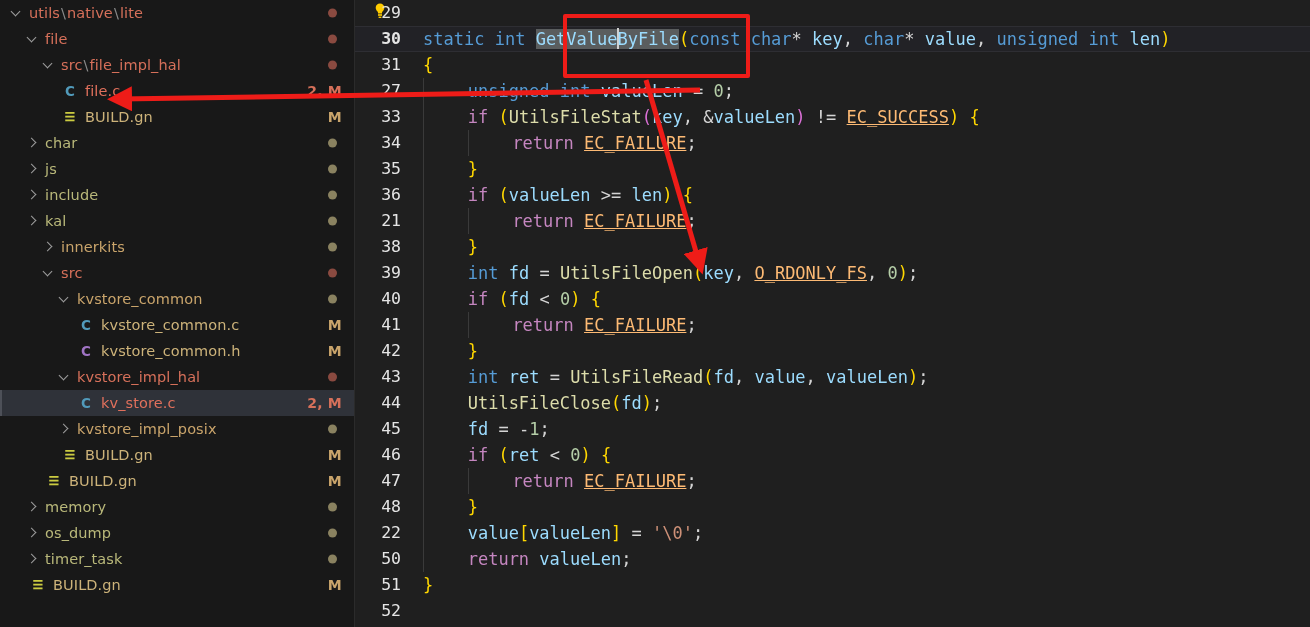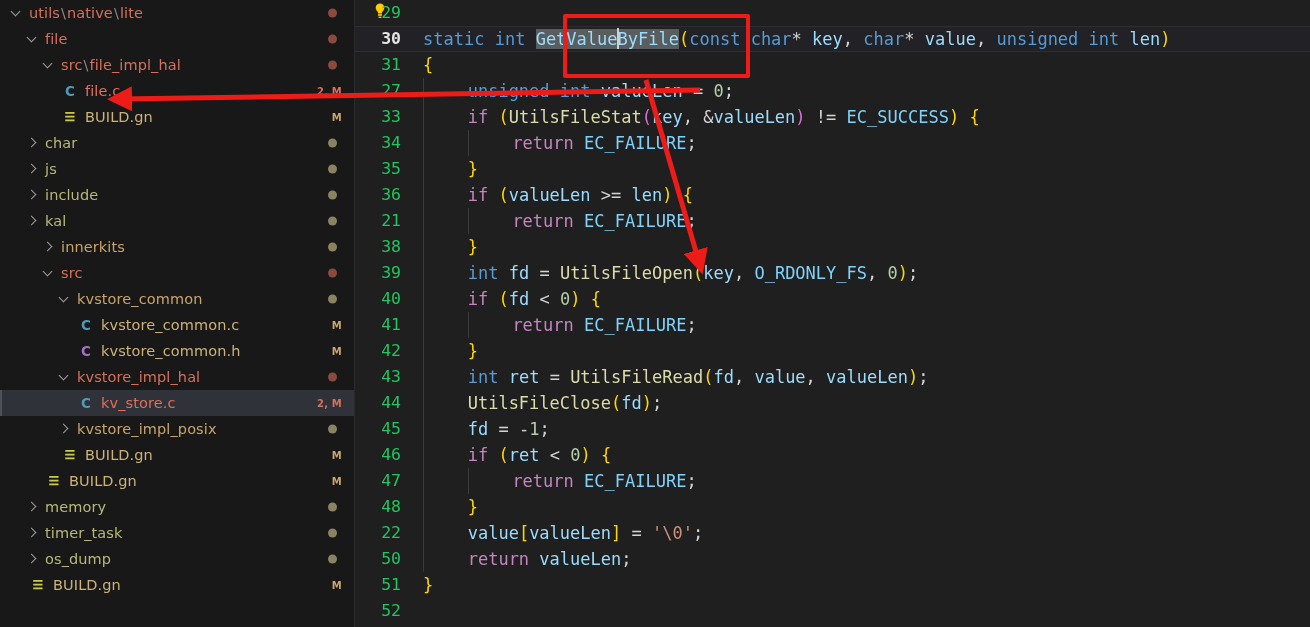--- a/index.html
+++ b/index.html
@@ -64,21 +64,21 @@
   }
   .label { padding-left:5px; letter-spacing:.1px; }
   .label.orange { color:#d6705a; }
   .label.salmon { color:#e0705c; }
   .label.tan    { color:#c9a46b; }
   .label.khaki  { color:#b9b87a; }
   .label.gold   { color:#cdb37a; }
   .sep { color:#8a8a8a; padding:0 1px; }
   .badge {
     position:absolute; right:12px; top:50%; transform:translateY(-50%);
-    font-size:10px; font-weight:bold;
+    font-size:14px; font-weight:bold;
     letter-spacing:.2px;
   }
   .badge.m   { color:#c9a46b; }
   .badge.mod { color:#d6705a; }
   .dot {
     position:absolute; right:17px; top:50%; transform:translateY(-50%);
     width:9px; height:9px; border-radius:50%;
   }
   .dot.red   { background:#8a4a40; }
   .dot.olive { background:#8a8260; }
@@ -94,39 +94,39 @@
   .cline {
     position:relative;
     height:26px; line-height:26px;
     display:flex;
     white-space:pre;
   }
   .cline.active { background:#222226; box-shadow: inset 0 1px 0 #2e2e33, inset 0 -1px 0 #2e2e33; }
   .lno {
     width:68px; flex:0 0 68px;
     text-align:right; padding-right:22px;
-    color:#22c55e; font-size:16.5px;
+    color:#e5e5e5; font-size:16.5px;
     user-select:none;
   }
   .cline.active .lno { color:#e5e5e5; font-weight:bold; }
   .code { position:relative; padding-left:0; flex:1; }
   .ind {
     display:inline-block; width:44.7px; position:relative; height:26px; vertical-align:top;
   }
   .ind::before {
     content:""; position:absolute; left:0; top:0; bottom:0;
     border-left:1px solid #3a3a3a;
   }
 
   
   .kw   { color:#569cd6; }   
   .ctl  { color:#c586c0; }   
   .fn   { color:#dcdcaa; }   
   .var  { color:#9cdcfe; }   
-  .cst  { color:#7dd3fc; }   
+  .cst  { color:#fdba74;text-decoration:underline; }   
   .num  { color:#b5cea8; }   
   .str  { color:#ce9178; }   
   .op   { color:#d4d4d4; }   
   .p1   { color:#ffd700; }   
   .p2   { color:#da70d6; }   
   .sel  { background:#5a5d5e; }
   .caret {
     display:inline-block; width:0; border-left:2px solid #d0d0d0;
     height:21px; vertical-align:-4px; margin:0 -1px;
   }
@@ -273,27 +273,27 @@
       </div>
       <div class="row">
         <span style="display: inline-block; flex: 0 0 24px;"></span>
         <span class="twisty right"></span>
         <span class="label khaki">memory</span>
         <span class="dot olive"></span>
       </div>
       <div class="row">
         <span style="display: inline-block; flex: 0 0 24px;"></span>
         <span class="twisty right"></span>
+        <span class="label khaki">os_dump</span>
+        <span class="dot olive"></span>
+      </div>
+      <div class="row">
+        <span style="display: inline-block; flex: 0 0 24px;"></span>
+        <span class="twisty right"></span>
         <span class="label khaki">timer_task</span>
-        <span class="dot olive"></span>
-      </div>
-      <div class="row">
-        <span style="display: inline-block; flex: 0 0 24px;"></span>
-        <span class="twisty right"></span>
-        <span class="label khaki">os_dump</span>
         <span class="dot olive"></span>
       </div>
       <div class="row">
         <span style="display: inline-block; flex: 0 0 24px;"></span>
         <span style="flex: 0 0 4px;"></span>
         <span class="ficon gn">☰</span>
         <span class="label gold">BUILD.gn</span>
         <span class="badge m">M</span>
       </div>
     </div>

